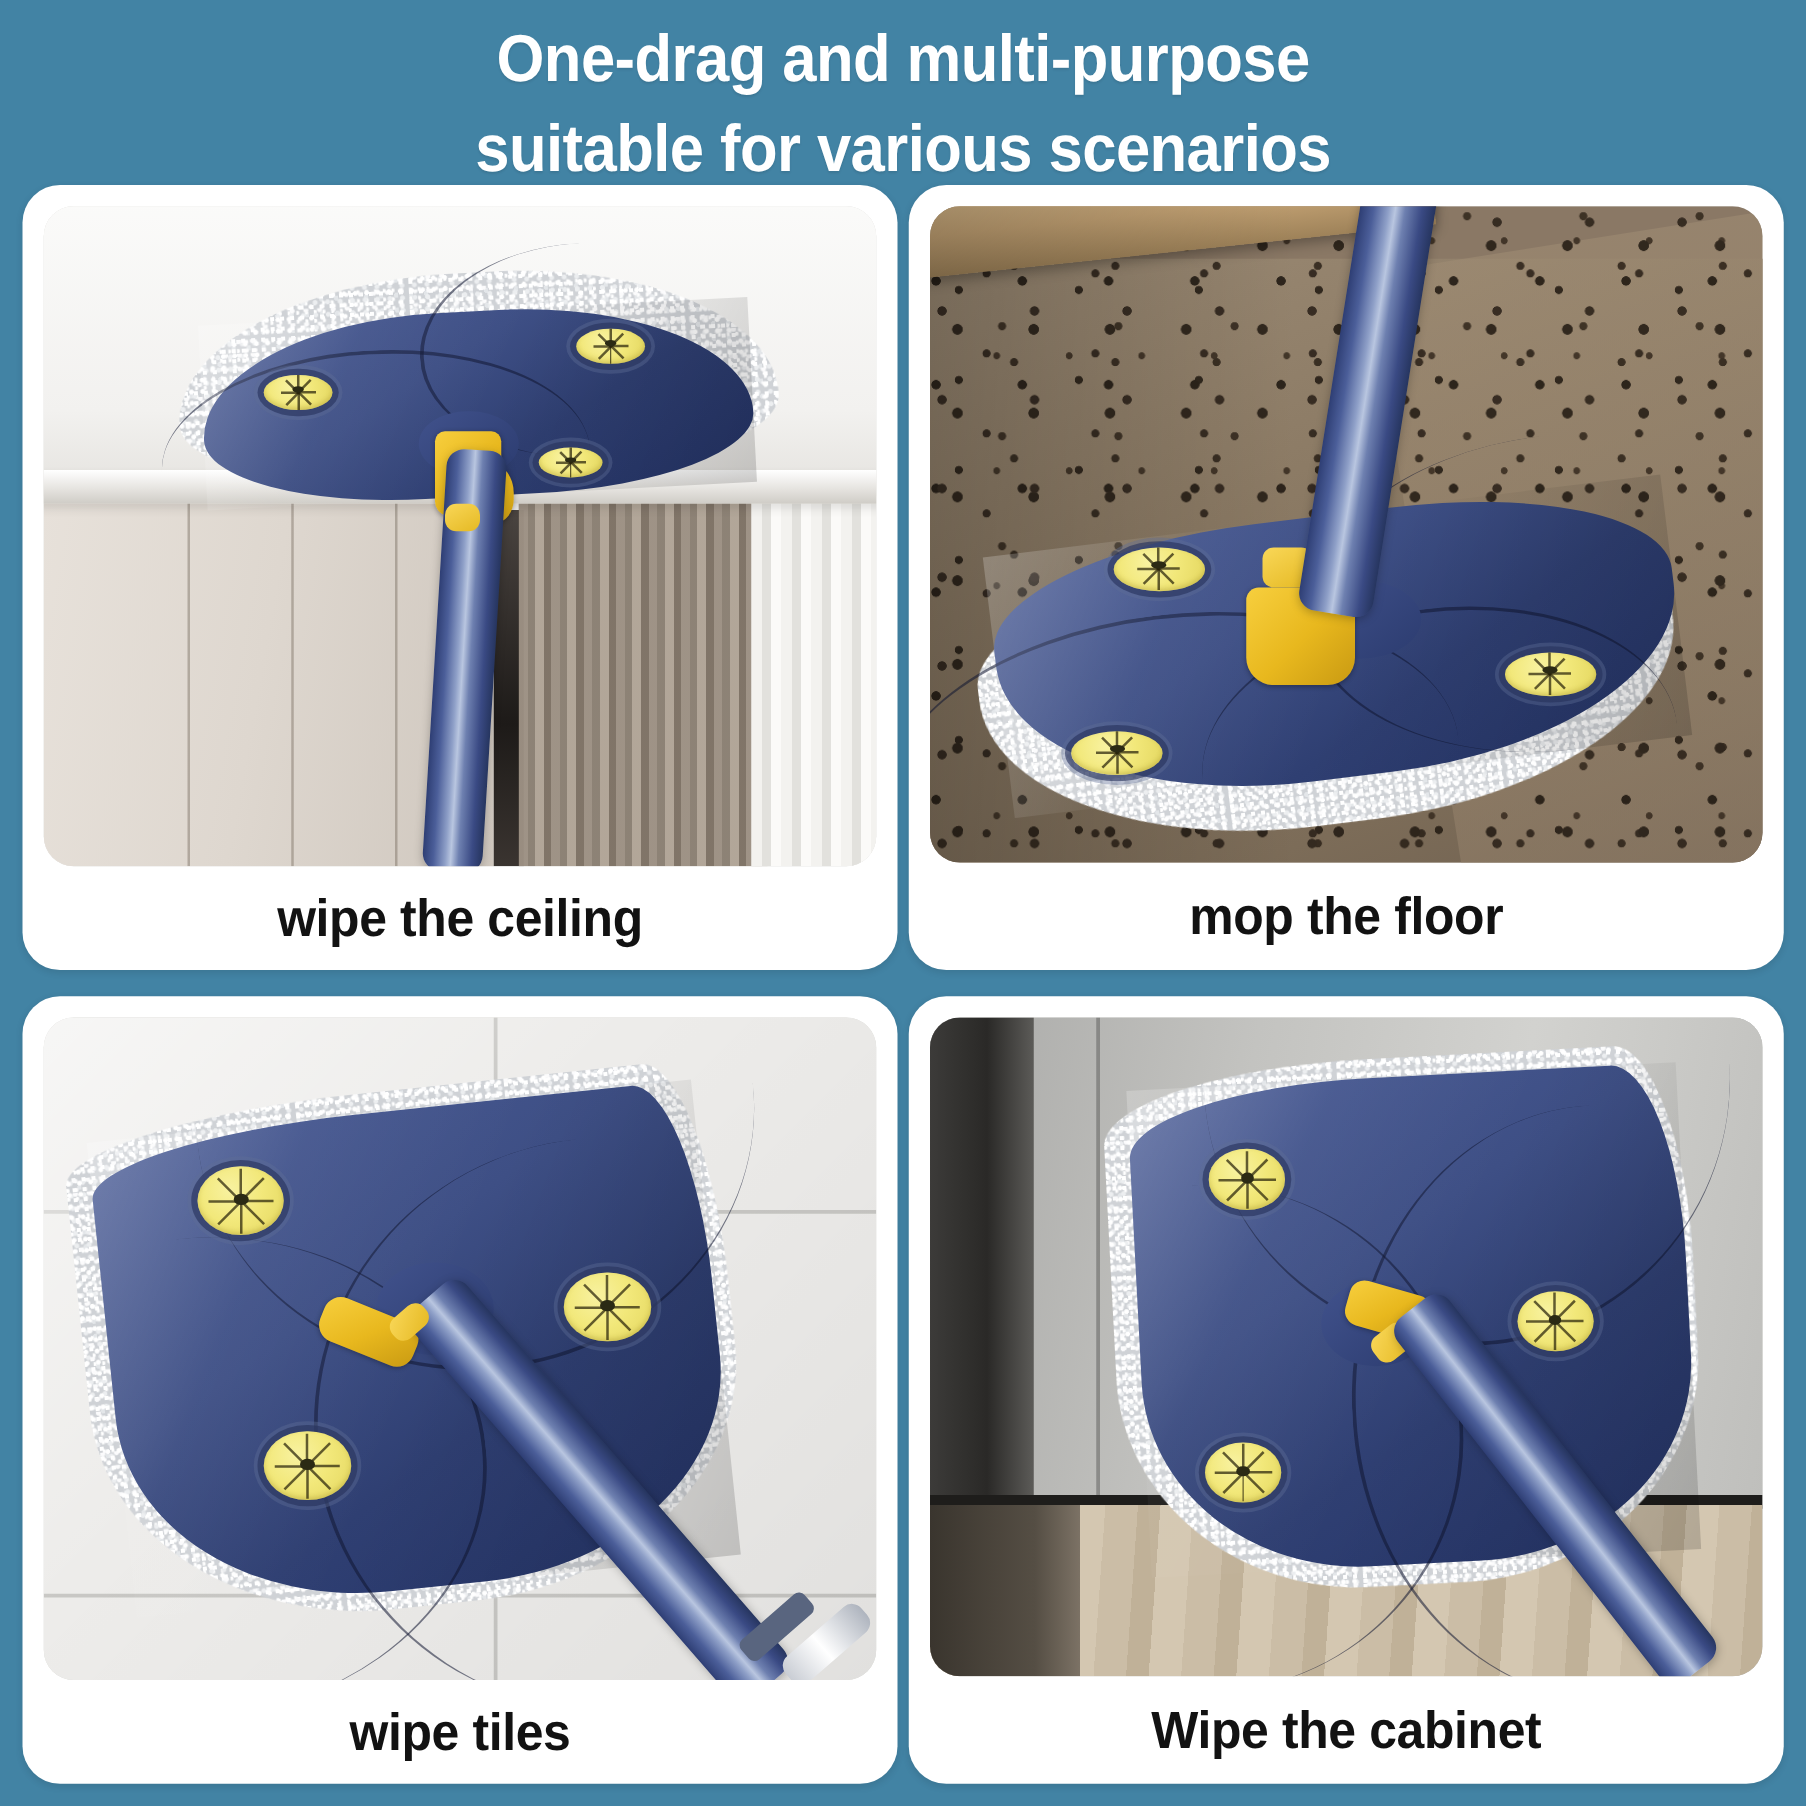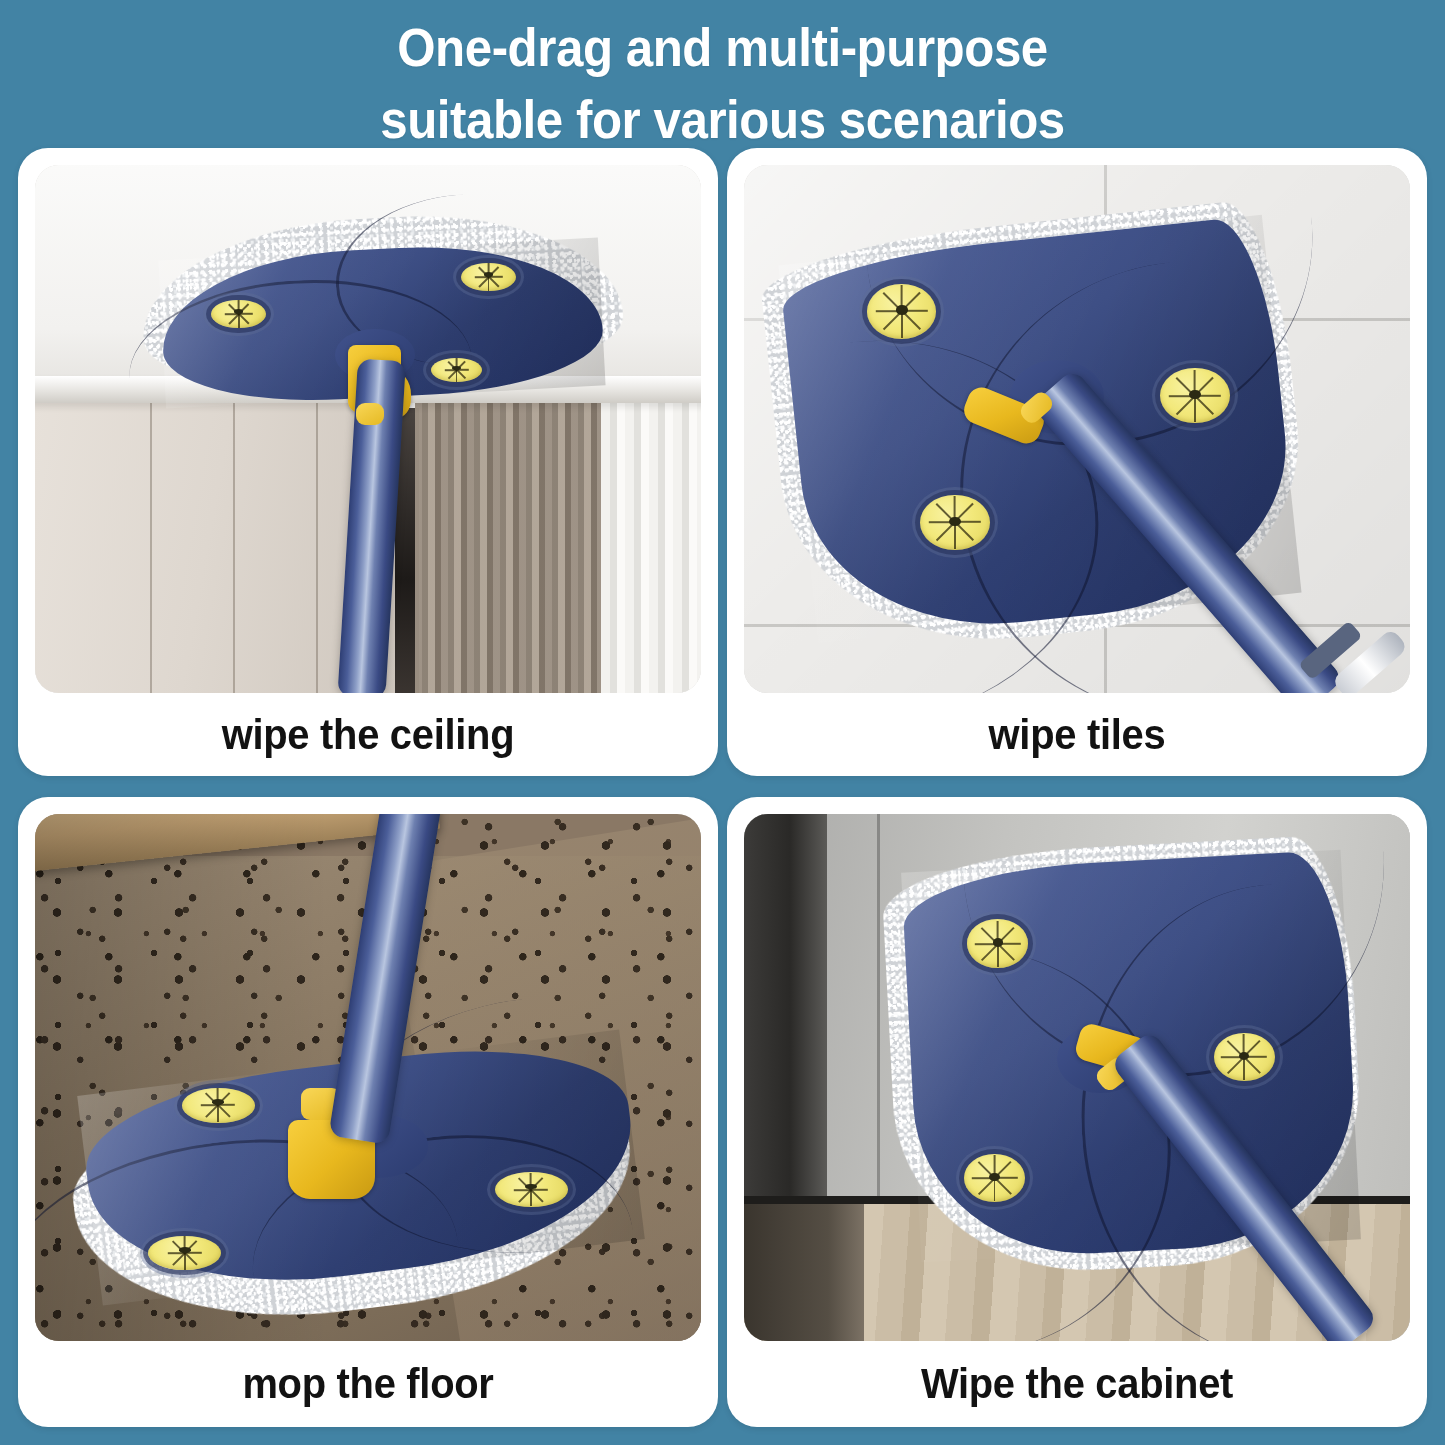--- a/index.html
+++ b/index.html
@@ -371,20 +371,83 @@
           <div class="joint" style="left:47%; top:34%; width:8%; height:13%; border-radius:8px 8px 12px 12px;"></div>
           <div class="joint" style="left:51%; top:39%; width:5.5%; height:9%; border-radius:50% 50% 40% 40%;"></div>
           <div class="pole" style="left:48.5%; top:37%; width:7.2%; height:64%; transform: rotate(3.5deg); transform-origin: top center;"></div>
           <div class="ybtn" style="left:48.2%; top:45%; width:4.2%; height:4.2%;"></div>
         </div>
       </div>
     </div>
     <div class="caption">wipe the ceiling</div>
   </div>
 
+  <div class="card row2">
+    <div class="photo">
+      <div class="scene-floor">
+        <div class="floor-board"></div>
+        <div class="floor-plank"></div>
+        <div class="floor-speck"></div>
+        <div class="baseboard"></div>
+        <div class="floor-shade"></div>
+
+        <div class="mop" style="position:absolute; inset:0;">
+          <div class="pad" style="left:6%; top:52%; width:84%; height:42%;
+                      border-radius:40% 40% 46% 46% / 36% 36% 60% 60%;
+                      transform: rotate(-7deg);"></div>
+          <div class="plate" style="left:8%; top:47%; width:82%; height:40%;
+                      border-radius:40% 40% 44% 44% / 36% 36% 58% 58%;
+                      transform: rotate(-7deg);">
+            <div class="seam" style="left:-18%; top:30%; width:84%; height:120%; border-top-width:3px;"></div>
+            <div class="seam" style="left:46%; top:-20%; width:74%; height:120%; border-left-width:3px;"></div>
+            <div class="seam" style="left:28%; top:40%; width:70%; height:110%; border-top-width:3px;"></div>
+          </div>
+          <div class="disc" style="left:22%; top:52%; width:11%; height:6.6%;">
+            <i style="transform:rotate(0deg)"></i>
+              <i style="transform:rotate(45deg)"></i>
+            <i style="transform:rotate(90deg)"></i>
+              <i style="transform:rotate(135deg)"></i>
+            <i style="transform:rotate(180deg)"></i>
+              <i style="transform:rotate(225deg)"></i>
+            <i style="transform:rotate(270deg)"></i>
+              <i style="transform:rotate(315deg)"></i>
+              <b></b>
+          </div>
+          <div class="disc" style="left:69%; top:68%; width:11%; height:6.6%;">
+            <i style="transform:rotate(0deg)"></i>
+              <i style="transform:rotate(45deg)"></i>
+            <i style="transform:rotate(90deg)"></i>
+              <i style="transform:rotate(135deg)"></i>
+            <i style="transform:rotate(180deg)"></i>
+              <i style="transform:rotate(225deg)"></i>
+            <i style="transform:rotate(270deg)"></i>
+              <i style="transform:rotate(315deg)"></i>
+              <b></b>
+          </div>
+          <div class="disc" style="left:17%; top:80%; width:11%; height:6.6%;">
+            <i style="transform:rotate(0deg)"></i>
+              <i style="transform:rotate(45deg)"></i>
+            <i style="transform:rotate(90deg)"></i>
+              <i style="transform:rotate(135deg)"></i>
+            <i style="transform:rotate(180deg)"></i>
+              <i style="transform:rotate(225deg)"></i>
+            <i style="transform:rotate(270deg)"></i>
+              <i style="transform:rotate(315deg)"></i>
+              <b></b>
+          </div>
+          <div class="knuckle" style="left:44%; top:57%; width:15%; height:12%;"></div>
+          <div class="joint" style="left:38%; top:58%; width:13%; height:15%; border-radius:10px 10px 22px 22px;"></div>
+          <div class="ybtn" style="left:40%; top:52%; width:6%; height:6%;"></div>
+          <div class="pole" style="left:44%; top:-36%; width:9%; height:98%; transform: rotate(9deg); transform-origin: bottom center;"></div>
+        </div>
+      </div>
+    </div>
+    <div class="caption">mop the floor</div>
+  </div>
+
   <div class="card row1">
     <div class="photo">
       <div class="scene-tiles">
         <div class="tile-v" style="left:54%"></div>
         <div class="tile-h" style="top:29%"></div>
         <div class="tile-h" style="top:87%"></div>
         <div class="tile-sheen"></div>
 
         <div class="mop" style="position:absolute; inset:0;">
           <div class="pad" style="left:5%; top:11%; width:78%; height:78%;
@@ -437,83 +500,20 @@
           <div class="collar" style="left:83%; top:90%; width:10%; height:4%; transform: rotate(-41deg);"></div>
           <div class="pole-tip" style="left:88%; top:92%; width:12%; height:5%; transform: rotate(-41deg);"></div>
         </div>
       </div>
     </div>
     <div class="caption">wipe tiles</div>
   </div>
 
   <div class="card row2">
     <div class="photo">
-      <div class="scene-floor">
-        <div class="floor-board"></div>
-        <div class="floor-plank"></div>
-        <div class="floor-speck"></div>
-        <div class="baseboard"></div>
-        <div class="floor-shade"></div>
-
-        <div class="mop" style="position:absolute; inset:0;">
-          <div class="pad" style="left:6%; top:52%; width:84%; height:42%;
-                      border-radius:40% 40% 46% 46% / 36% 36% 60% 60%;
-                      transform: rotate(-7deg);"></div>
-          <div class="plate" style="left:8%; top:47%; width:82%; height:40%;
-                      border-radius:40% 40% 44% 44% / 36% 36% 58% 58%;
-                      transform: rotate(-7deg);">
-            <div class="seam" style="left:-18%; top:30%; width:84%; height:120%; border-top-width:3px;"></div>
-            <div class="seam" style="left:46%; top:-20%; width:74%; height:120%; border-left-width:3px;"></div>
-            <div class="seam" style="left:28%; top:40%; width:70%; height:110%; border-top-width:3px;"></div>
-          </div>
-          <div class="disc" style="left:22%; top:52%; width:11%; height:6.6%;">
-            <i style="transform:rotate(0deg)"></i>
-              <i style="transform:rotate(45deg)"></i>
-            <i style="transform:rotate(90deg)"></i>
-              <i style="transform:rotate(135deg)"></i>
-            <i style="transform:rotate(180deg)"></i>
-              <i style="transform:rotate(225deg)"></i>
-            <i style="transform:rotate(270deg)"></i>
-              <i style="transform:rotate(315deg)"></i>
-              <b></b>
-          </div>
-          <div class="disc" style="left:69%; top:68%; width:11%; height:6.6%;">
-            <i style="transform:rotate(0deg)"></i>
-              <i style="transform:rotate(45deg)"></i>
-            <i style="transform:rotate(90deg)"></i>
-              <i style="transform:rotate(135deg)"></i>
-            <i style="transform:rotate(180deg)"></i>
-              <i style="transform:rotate(225deg)"></i>
-            <i style="transform:rotate(270deg)"></i>
-              <i style="transform:rotate(315deg)"></i>
-              <b></b>
-          </div>
-          <div class="disc" style="left:17%; top:80%; width:11%; height:6.6%;">
-            <i style="transform:rotate(0deg)"></i>
-              <i style="transform:rotate(45deg)"></i>
-            <i style="transform:rotate(90deg)"></i>
-              <i style="transform:rotate(135deg)"></i>
-            <i style="transform:rotate(180deg)"></i>
-              <i style="transform:rotate(225deg)"></i>
-            <i style="transform:rotate(270deg)"></i>
-              <i style="transform:rotate(315deg)"></i>
-              <b></b>
-          </div>
-          <div class="knuckle" style="left:44%; top:57%; width:15%; height:12%;"></div>
-          <div class="joint" style="left:38%; top:58%; width:13%; height:15%; border-radius:10px 10px 22px 22px;"></div>
-          <div class="ybtn" style="left:40%; top:52%; width:6%; height:6%;"></div>
-          <div class="pole" style="left:44%; top:-36%; width:9%; height:98%; transform: rotate(9deg); transform-origin: bottom center;"></div>
-        </div>
-      </div>
-    </div>
-    <div class="caption">mop the floor</div>
-  </div>
-
-  <div class="card row2">
-    <div class="photo">
       <div class="scene-cab">
         <div class="cab-wall"></div>
         <div class="cab-dark"></div>
         <div class="cab-seam" style="left:20%"></div>
         <div class="cab-kick"></div>
         <div class="cab-floor"></div>
         <div class="cab-floor-dark"></div>
 
         <div class="mop" style="position:absolute; inset:0;">
           <div class="pad" style="left:22%; top:6%; width:70%; height:80%;

